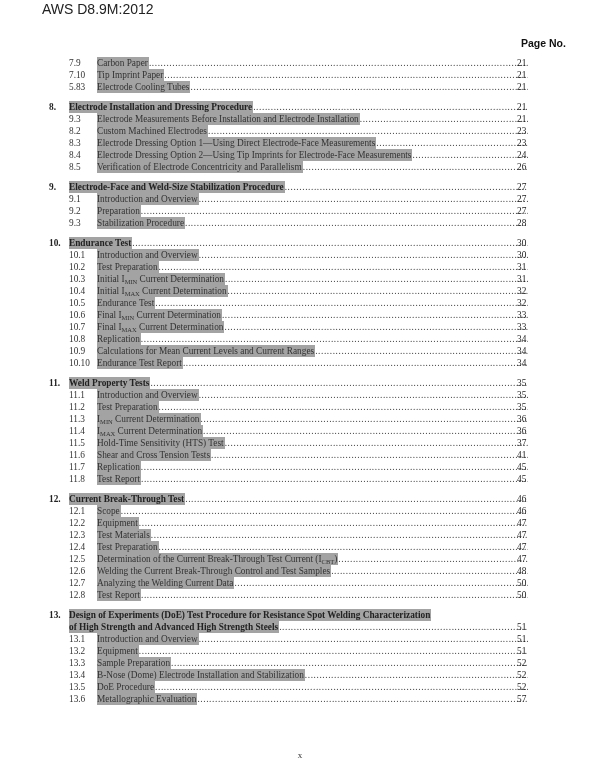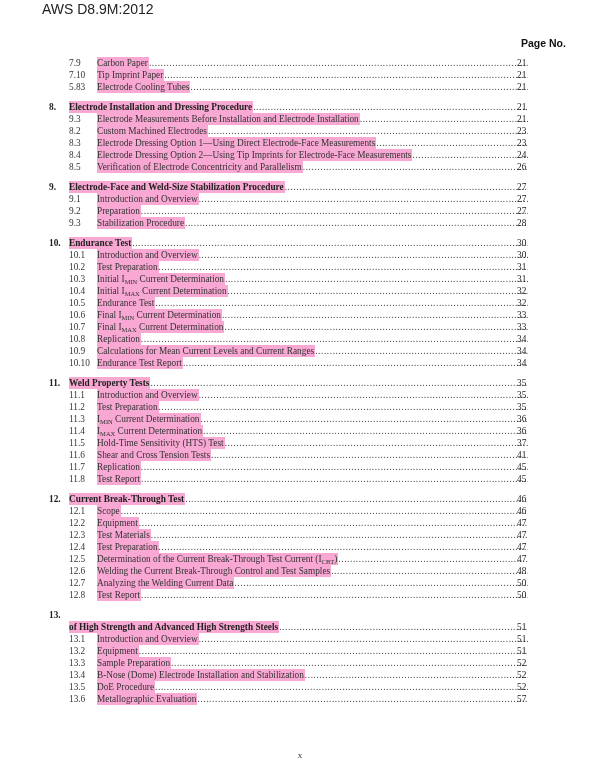--- a/index.html
+++ b/index.html
@@ -17,21 +17,21 @@
     font-family: "Liberation Serif", serif; font-size: 9.3px; color: #222;
   }
   .sec { margin-bottom: 8px; }
   .row {
     position: relative; height: 12px; line-height: 12px; white-space: nowrap;
   }
   .row .num { position: absolute; }
   .row .ttl-wrap {
     position: absolute; right: 72px; display: flex; align-items: baseline; overflow: hidden;
   }
-  .row .ttl { flex: 0 0 auto; background: #f9a8d4; padding-right: 1px; }
+  .row .ttl { flex: 0 0 auto; background: #a3a3a3; padding-right: 1px; }
   .row .dots {
     flex: 1 1 auto; overflow: hidden; white-space: nowrap; color: #333; letter-spacing: 0.6px;
   }
   .row .pg { position: absolute; left: 517px; }
   .main .num { left: 49px; font-weight: bold; }
   .main .ttl-wrap { left: 69px; }
   .main .ttl { font-weight: bold; }
   .main.nodots .ttl-wrap { right: auto; }
   .sub .num { left: 69px; color: #333; }
   .sub .ttl-wrap { left: 97px; }
@@ -393,20 +393,23 @@
         <span class="ttl-wrap">
           <span class="ttl">Test Report</span>
           <span class="dots">..........................................................................................................................................................................................................................................</span>
         </span>
         <span class="pg">50</span>
       </div>
     </div>
     <div class="sec">
       <div class="row main nodots">
         <span class="num">13.</span>
+        <span class="ttl-wrap">
+          <span class="ttl">Design of Experiments (DoE) Test Procedure for Resistance Spot Welding Characterization</span>
+        </span>
       </div>
       <div class="row main">
         <span class="ttl-wrap">
           <span class="ttl">of High Strength and Advanced High Strength Steels</span>
           <span class="dots">..........................................................................................................................................................................................................................................</span>
         </span>
         <span class="pg">51</span>
       </div>
       <div class="row sub">
         <span class="num">13.1</span>

